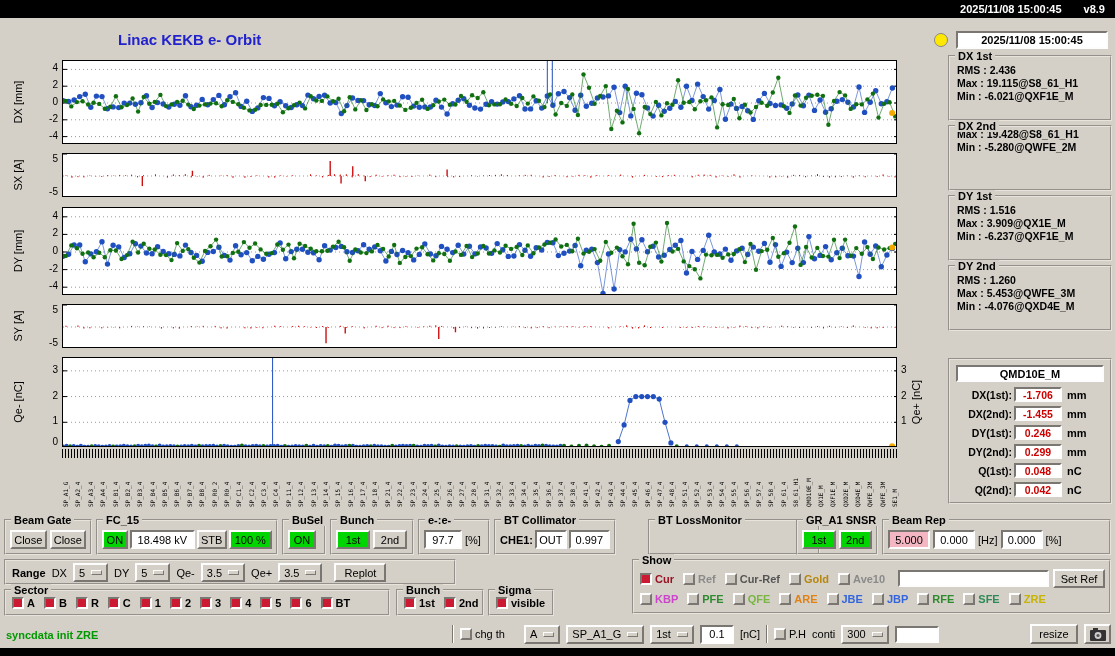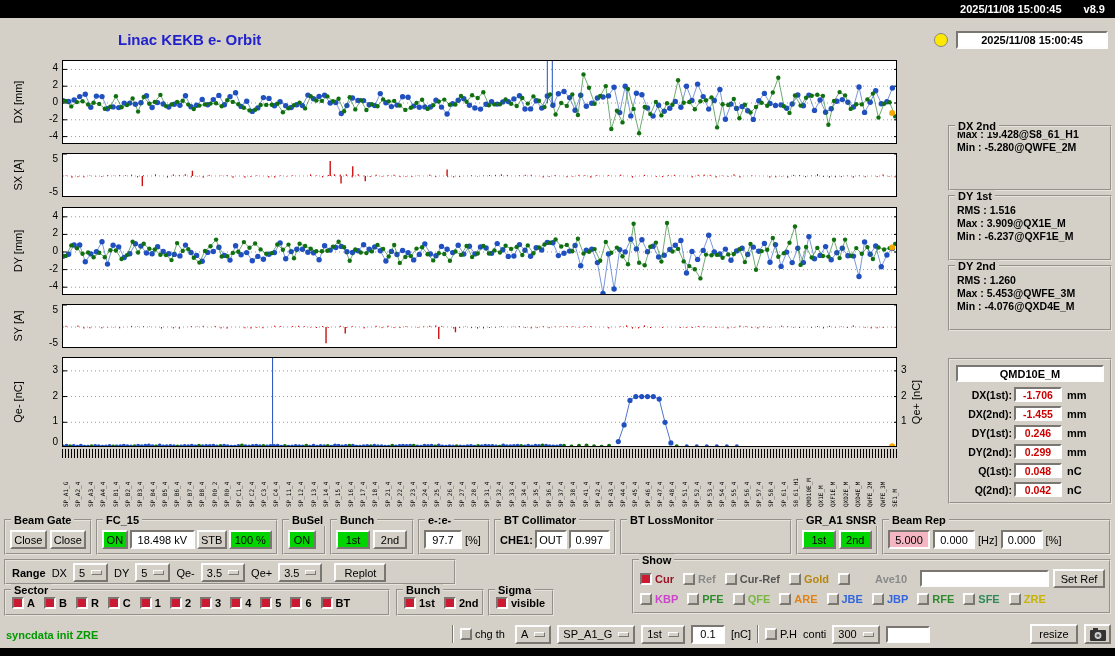--- a/index.html
+++ b/index.html
@@ -1257,20 +1257,26 @@
       <span>QXD2E_M</span>
       <span>QXD4E_M</span>
       <span>QWFE_2M</span>
       <span>QWFE_3M</span>
       <span>SE1_M</span>
     </div>
 
   <div class="lamp"></div>
   <span class="disp abs b11" style="left:956px;top:31px;width:152px;height:18px">2025/11/08 15:00:45</span>
 
+  <div class="frame statframe" style="top:55px">
+    <span class="ftitle">DX 1st</span>
+    <div class="sline first">RMS : 2.436</div>
+    <div class="sline">Max : 19.115@S8_61_H1</div>
+    <div class="sline">Min : -6.021@QXF1E_M</div>
+  </div>
   <div class="frame statframe" style="top:125px">
     <span class="ftitle">DX 2nd</span>
     <div class="sline">Max : 19.428@S8_61_H1</div>
     <div class="sline">Min : -5.280@QWFE_2M</div>
   </div>
   <div class="frame statframe" style="top:195px">
     <span class="ftitle">DY 1st</span>
     <div class="sline first">RMS : 1.516</div>
     <div class="sline">Max : 3.909@QX1E_M</div>
     <div class="sline">Min : -6.237@QXF1E_M</div>
@@ -1353,21 +1359,21 @@
     </div>
   </div>
   <div class="frame" style="left:494px;top:519px;width:122px;height:36px">
     <span class="ftitle">BT Collimator</span>
     <div class="frow" style="gap:2px">
       <span class="b11">CHE1:</span>
       <span class="disp" style="width:32px;height:19px">OUT</span>
       <span class="disp" style="width:42px;height:19px">0.997</span>
     </div>
   </div>
-  <div class="frame" style="left:620px;top:519px;width:172px;height:36px">
+  <div class="frame" style="left:648px;top:519px;width:172px;height:36px">
     <span class="ftitle">BT LossMonitor</span>
   </div>
   <div class="frame" style="left:796px;top:519px;width:82px;height:36px">
     <span class="ftitle">GR_A1 SNSR</span>
     <div class="frow">
       <span class="btn green" style="width:34px;height:19px">1st</span>
       <span class="btn green" style="width:34px;height:19px">2nd</span>
     </div>
   </div>
   <div class="frame" style="left:882px;top:519px;width:229px;height:36px">
@@ -1423,21 +1429,21 @@
           <span class="chkitem">
             <span class="chk"></span>
             <span class="chklbl" style="color: rgb(85, 85, 85);">Cur-Ref</span>
           </span>
           <span class="chkitem">
             <span class="chk"></span>
             <span class="chklbl" style="color: rgb(184, 134, 11);">Gold</span>
           </span>
           <span class="chkitem">
             <span class="chk"></span>
-            <span class="chklbl" style="color: rgb(138, 138, 138); margin-left: 22px;">Ave10</span>
+            <span class="chklbl" style="color: rgb(138, 138, 138);">Ave10</span>
           </span>
         </span>
       <input class="txtin" style="flex: 1 1 0%; min-width: 60px; margin: 0px 4px;" value="">
       <span class="btn" style="width:52px;height:19px">Set Ref</span>
     </div>
     <div style="display:flex;align-items:center;padding:5px 4px 0 6px">
       <span id="show-row2" style="display:inline-flex;align-items:center">
           <span class="chkitem">
             <span class="chk"></span>
             <span class="chklbl" style="color: rgb(204, 68, 204);">KBP</span>
@@ -1546,21 +1552,21 @@
         <span class="chkitem">
           <span class="chk on"></span>
           <span class="chklbl">visible</span>
         </span>
       </div>
   </div>
 
   <div id="status-msg">syncdata init ZRE</div>
   <div id="statusrow">
     <span class="vsep"></span>
-    <span class="chkitem" style="margin-right:4px">
+    <span class="chkitem" style="margin-right:13px">
       <span class="chk"></span>
       <span>chg th</span>
     </span>
     <span class="opt">
         <span>A</span>
         <span class="ridge"></span>
       </span>
     <span class="opt">
         <span>SP_A1_G</span>
         <span class="ridge"></span>

